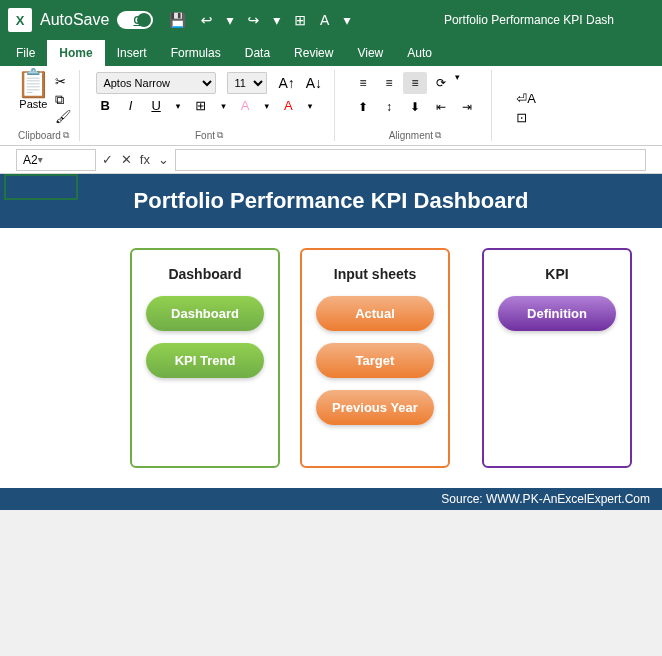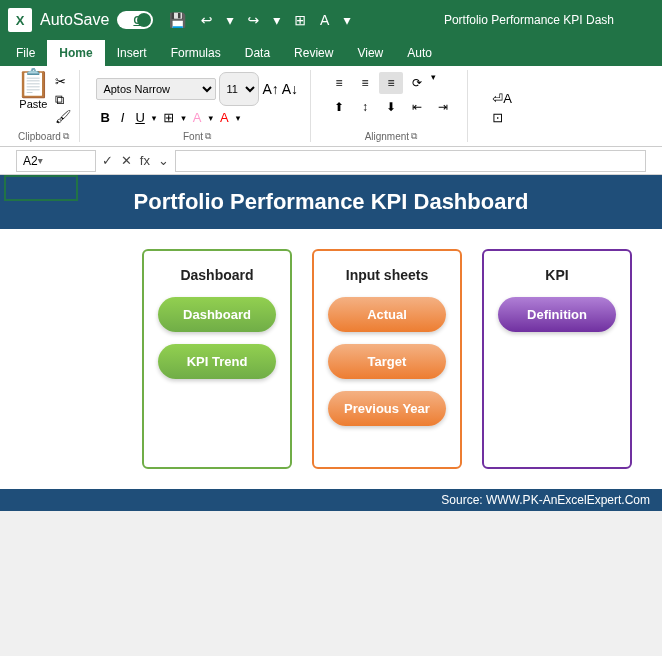--- a/index.html
+++ b/index.html
@@ -108,36 +108,36 @@
     .small-icons { display: flex; flex-direction: column; gap: 2px; justify-content: flex-start; padding-top: 4px; }
     .small-icon-btn { font-size: 13px; cursor: pointer; line-height: 1.2; }
 
     
     .font-group {
       display: flex;
       flex-direction: column;
       gap: 2px;
       padding: 2px 4px;
     }
-    .font-row { display: flex; align-items: center; gap: 3px; }
+    .font-row { display: flex; align-items: center; gap: 11px; }
     .font-select {
       border: 1px solid #ccc;
       border-radius: 2px;
       font-size: 11px;
       padding: 1px 2px;
       width: 120px;
       height: 22px;
     }
     .font-size-select {
       border: 1px solid #ccc;
-      border-radius: 7px;
+      border-radius: 1px;
       font-size: 11px;
       padding: 1px 2px;
       width: 40px;
-      height: 34px;
+      height: 22px;
     }
     .font-btn {
       border: 1px solid transparent;
       background: none;
       font-size: 13px;
       cursor: pointer;
       padding: 1px 3px;
       border-radius: 2px;
     }
     .bold { font-weight: bold; }
@@ -214,21 +214,21 @@
       border: 2px solid;
       border-radius: 6px;
       padding: 16px 14px 14px 14px;
       min-width: 150px;
       display: flex;
       flex-direction: column;
       gap: 0;
     }
     .category-box.green { border-color: #70ad47; }
     .category-box.orange { border-color: #ed7d31; }
-    .category-box.purple { border-color: #7030a0; }
+    .category-box.purple { border-color: #7030a0; margin-left: 12px; }
 
     .category-title {
       font-size: 14px;
       font-weight: bold;
       text-align: center;
       margin-bottom: 14px;
       color: #222;
     }
 
     .nav-btn {

